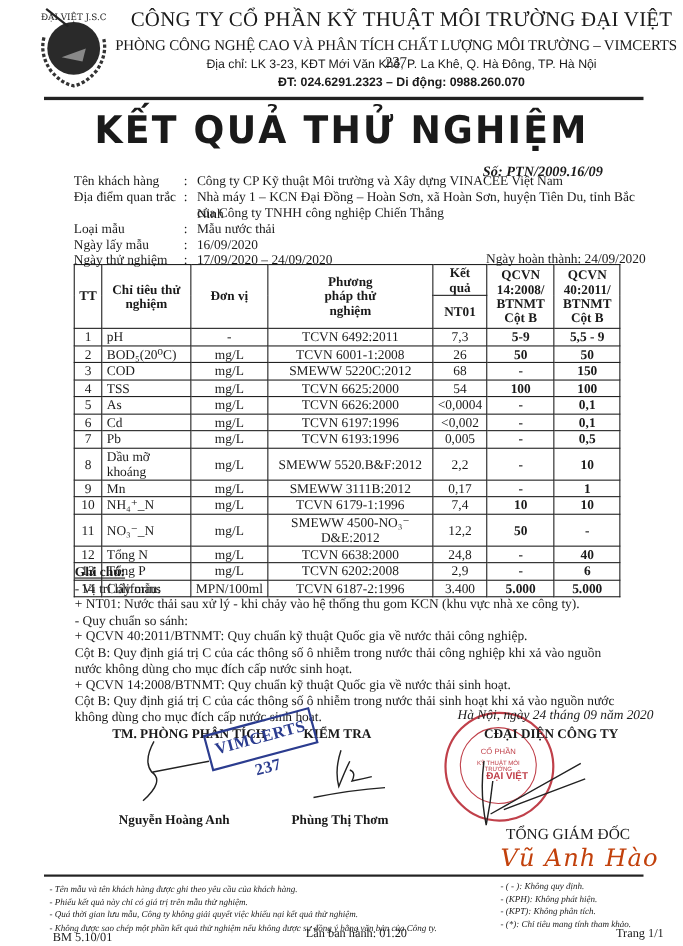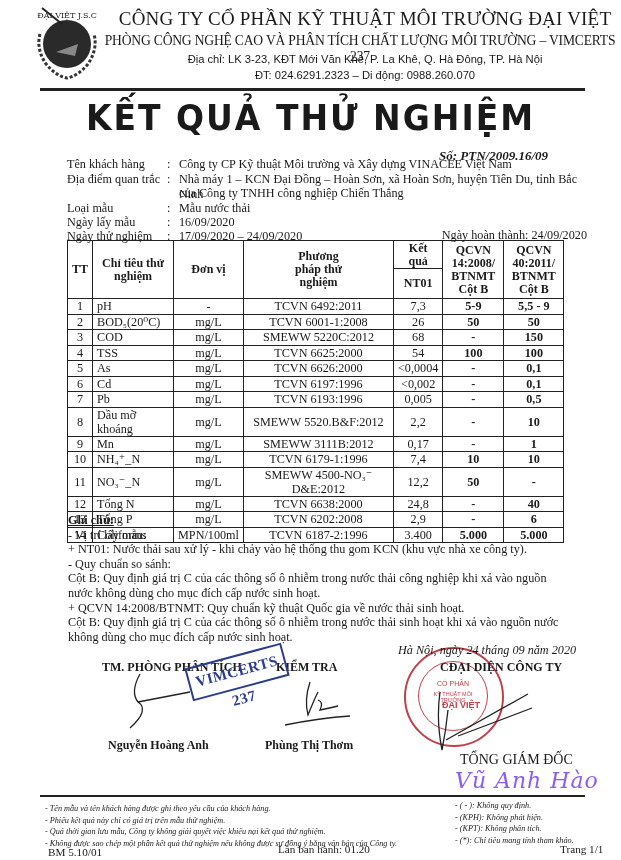--- a/index.html
+++ b/index.html
@@ -5,21 +5,21 @@
   html, body { margin: 0; padding: 0; background: #ffffff; }
   body { width: 621px; height: 860px; position: relative; overflow: hidden;
          font-family: "Liberation Serif", "DejaVu Serif", serif; color: #1a1a1a; }
   .abs { position: absolute; }
 
   
   .logo { left: 28px; top: 4px; width: 78px; height: 78px; }
   .co-name { left: 110px; top: 8px; width: 510px; text-align: center; font-size: 19px; letter-spacing: 0.2px; }
   .lab-name { left: 100px; top: 33px; width: 520px; text-align: center; font-size: 13.6px; letter-spacing: -0.2px; }
   .addr { left: 110px; top: 53px; width: 510px; text-align: center; font-family: "Liberation Sans", sans-serif; font-size: 11.2px; }
-  .phone { left: 110px; top: 69px; width: 510px; text-align: center; font-family: "Liberation Sans", sans-serif; font-size: 11.2px; }
+  .phone { left: 110px; top: 69px; width: 510px; text-align: center; font-family: "Liberation Sans", sans-serif; font-size: 11.2px; font-weight: bold; }
   .rule-top { left: 40px; top: 88px; width: 545px; height: 3px; background: #222; }
 
   .doc-title { left: 0; top: 98px; width: 621px; text-align: center;
                font-family: "DejaVu Sans", sans-serif; font-weight: bold; font-size: 33px; letter-spacing: 2px; transform: scaleY(1.05); }
   .doc-no { right: 73px; top: 148px; font-style: italic; font-weight: bold; font-size: 13px; }
 
   .info { left: 67px; width: 520px; font-size: 12.2px; line-height: 15px; }
   .info .lbl { position: absolute; left: 0; }
   .info .colon { position: absolute; left: 100px; }
   .info .val { position: absolute; left: 112px; width: 410px; }
@@ -32,28 +32,28 @@
   .c { text-align: center; }
   .b { font-weight: bold; }
   .l { text-align: left; }
 
   
   .notes { left: 68px; top: 513px; width: 540px; font-size: 12.2px; line-height: 14.6px; }
   .notes .u { font-weight: bold; text-decoration: underline; }
   .notes .bold { font-weight: normal; }
 
   
-  .sig-date { left: 398px; top: 643px; font-style: italic; font-size: 12.2px; }
+  .sig-date { left: 416px; top: 643px; font-style: italic; font-size: 12.2px; }
   .sig-lab { left: 102px; top: 660px; font-weight: bold; font-size: 12px; }
   .sig-check { left: 276px; top: 660px; font-weight: bold; font-size: 12px; }
   .sig-company { left: 440px; top: 660px; font-weight: bold; font-size: 12px; }
   .name1 { left: 108px; top: 738px; font-weight: bold; font-size: 12px; }
   .name2 { left: 265px; top: 738px; font-weight: bold; font-size: 12px; }
   .gd-title { left: 460px; top: 752px; font-size: 14px; }
-  .gd-name { left: 455px; top: 768px; font-family: "DejaVu Serif", serif; font-style: italic; color: #8b5cf6; font-size: 22px; letter-spacing: 1px; }
+  .gd-name { left: 455px; top: 768px; font-family: "DejaVu Serif", serif; font-style: italic; color: #c2410c; font-size: 22px; letter-spacing: 1px; }
 
   .vimcerts { left: 187px; top: 655px; width: 96px; height: 30px; border: 2px solid #2b3c8f; color: #2b3c8f;
               font-weight: bold; font-size: 15px; text-align: center; line-height: 28px; transform: rotate(-15deg); letter-spacing: 0.5px;}
   .stamp { left: 404px; top: 647px; width: 96px; height: 96px; border: 2px solid #c0404a; border-radius: 50%; }
   .stamp-inner { left: 418px; top: 661px; width: 68px; height: 68px; border: 1px solid #c0404a; border-radius: 50%; }
   .stamp-t1 { left: 421px; top: 680px; width: 64px; text-align: center; color: #c0404a; font-family: "Liberation Sans", sans-serif; font-size: 7px; }
   .stamp-t2 { left: 421px; top: 691px; width: 64px; text-align: center; color: #c0404a; font-family: "Liberation Sans", sans-serif; font-size: 5.5px; }
   .stamp-t3 { left: 421px; top: 700px; width: 80px; text-align: center; color: #c0404a; font-family: "Liberation Sans", sans-serif; font-weight: bold; font-size: 9px; }
 
   .rule-bot { left: 40px; top: 795px; width: 545px; height: 2px; background: #222; }
@@ -266,20 +266,21 @@
     <td class="c b">5.000</td>
   </tr>
     </tbody>
 </table>
 
 <div class="abs notes">
   <div><span class="u">Ghi chú:</span></div>
   <div class="bold">- Vị trí lấy mẫu:</div>
   <div><span class="bold">+ NT01</span><span>: Nước thải sau xử lý - khi chảy vào hệ thống thu gom KCN (khu vực nhà xe công ty).</span></div>
   <div class="bold">- Quy chuẩn so sánh:</div>
+  <div><span class="bold">+ QCVN 40:2011/BTNMT</span><span>: Quy chuẩn kỹ thuật Quốc gia về nước thải công nghiệp.</span></div>
   <div style="width:500px"><span class="bold">Cột B</span><span>: Quy định giá trị C của các thông số ô nhiễm trong nước thải công nghiệp khi xả vào nguồn nước không dùng cho mục đích cấp nước sinh hoạt.</span></div>
   <div><span class="bold">+ QCVN 14:2008/BTNMT</span><span>: Quy chuẩn kỹ thuật Quốc gia về nước thải sinh hoạt.</span></div>
   <div style="width:505px"><span class="bold">Cột B</span><span>: Quy định giá trị C của các thông số ô nhiễm trong nước thải sinh hoạt khi xả vào nguồn nước không dùng cho mục đích cấp nước sinh hoạt.</span></div>
 </div>
 
 <div class="abs stamp"></div>
 <div class="abs stamp-inner"></div>
 <div class="abs stamp-t1">CỔ PHẦN</div>
 <div class="abs stamp-t2">KỸ THUẬT MÔI TRƯỜNG</div>
 <div class="abs stamp-t3">ĐẠI VIỆT</div>

